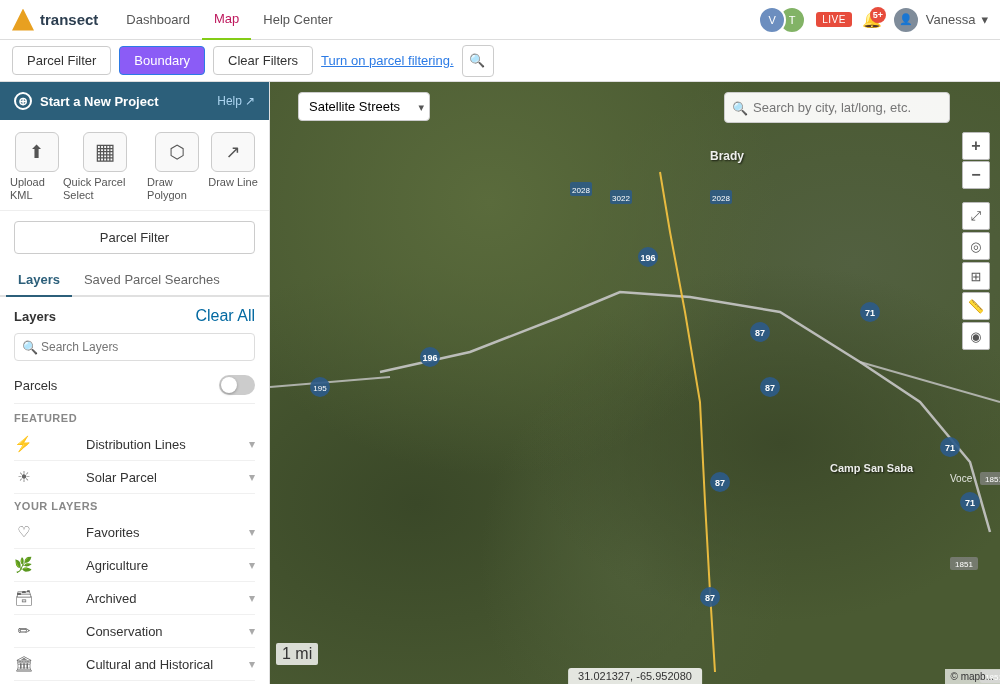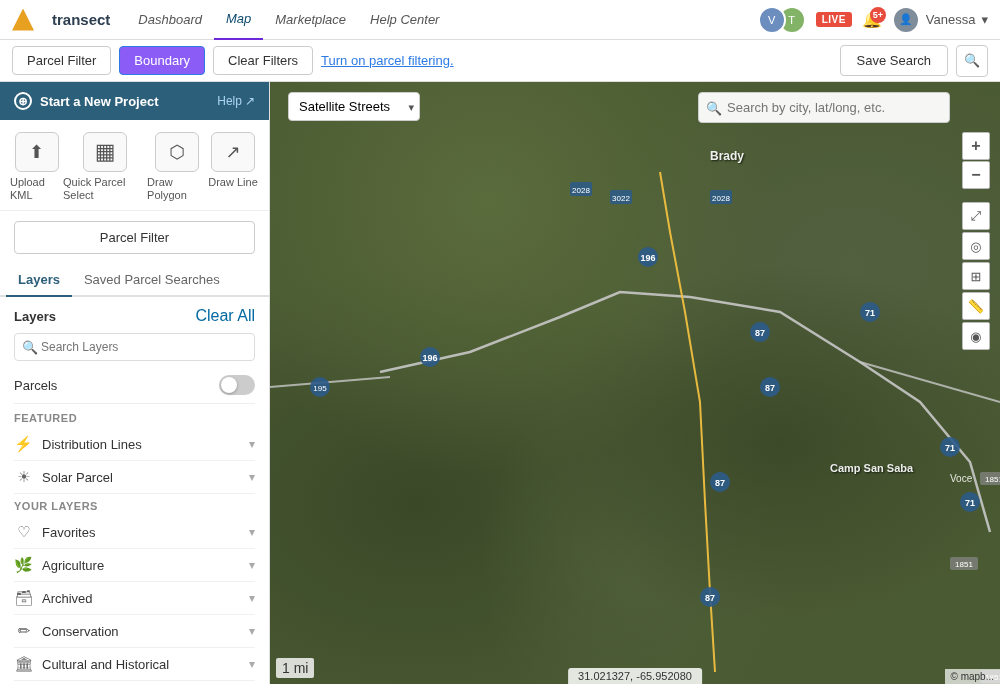--- a/index.html
+++ b/index.html
@@ -3,31 +3,31 @@
   <meta charset="utf-8">
   <style>
     * { box-sizing: border-box; margin: 0; padding: 0; }
     body { font-family: -apple-system, BlinkMacSystemFont, 'Segoe UI', sans-serif; font-size: 13px; background: #f0f0f0; overflow: hidden; width: 1000px; height: 684px; }
 
     
     .top-nav {
       display: flex; align-items: center; height: 40px; background: #fff;
       border-bottom: 1px solid #ddd; padding: 0 12px; gap: 16px; z-index: 100; position: relative;
     }
-    .logo { display: flex; align-items: center; gap: 18px; font-weight: 700; font-size: 15px; color: #2c3e50; }
+    .logo { display: flex; align-items: center; gap: 6px; font-weight: 700; font-size: 15px; color: #2c3e50; }
     .logo-icon { width: 22px; height: 22px; background: #e8a020; clip-path: polygon(50% 0%, 100% 100%, 0% 100%); }
-    .nav-links { display: flex; gap: 0; align-items: flex-start; font-style: italic; }
+    .nav-links { display: flex; gap: 0; align-items: flex-start; }
     .nav-link { padding: 0 12px; font-size: 13px; color: #555; cursor: pointer; height: 40px; display: flex; align-items: center; }
-    .nav-link.active { color: #0c4a6e; border-bottom: 2px solid #6d28d9; }
+    .nav-link.active { color: #be185d; border-bottom: 2px solid #84cc16; }
     .nav-right { margin-left: auto; display: flex; align-items: center; gap: 10px; }
     .avatar-group { display: flex; align-items: center; }
     .avatar { width: 28px; height: 28px; border-radius: 50%; background: #aaa; border: 2px solid #fff; overflow: hidden; display: flex; align-items: center; justify-content: center; font-size: 11px; color: #fff; }
     .avatar.a1 { background: #6c8ebf; z-index: 2; margin-right: -8px; }
     .avatar.a2 { background: #82b366; z-index: 1; }
-    .live-badge { background: #e74c3c; color: #fff; font-size: 10px; font-weight: 700; padding: 2px 6px; border-radius: 3px; letter-spacing: 0.5px; }
+    .live-badge { background: #e74c3c; color: #fff; font-size: 10px; font-weight: 400; padding: 2px 6px; border-radius: 3px; letter-spacing: 0.5px; }
     .bell-btn { position: relative; background: none; border: none; cursor: pointer; font-size: 16px; color: #555; }
     .bell-badge { position: absolute; top: -3px; right: -4px; background: #e74c3c; color: #fff; font-size: 9px; border-radius: 50%; width: 16px; height: 16px; display: flex; align-items: center; justify-content: center; font-weight: 700; }
     .user-btn { display: flex; align-items: center; gap: 6px; cursor: pointer; background: none; border: none; font-size: 13px; color: #555; }
 
     
     .toolbar {
       display: flex; align-items: center; height: 42px; background: #fff;
       border-bottom: 1px solid #ddd; padding: 0 12px; gap: 8px; position: relative; z-index: 99;
     }
     .toolbar-btn {
@@ -88,21 +88,21 @@
     .parcels-row { display: flex; align-items: center; justify-content: space-between; padding: 4px 0 8px; border-bottom: 1px solid #eee; margin-bottom: 8px; }
     .parcels-label { font-size: 13px; color: #333; }
     .toggle { width: 36px; height: 20px; border-radius: 10px; background: #ccc; position: relative; cursor: pointer; }
     .toggle-knob { width: 16px; height: 16px; background: #fff; border-radius: 50%; position: absolute; top: 2px; left: 2px; box-shadow: 0 1px 3px rgba(0,0,0,0.3); transition: left 0.2s; }
 
     .section-label { font-size: 11px; font-weight: 700; color: #888; letter-spacing: 0.5px; margin: 6px 0 4px; text-transform: uppercase; }
 
     .layer-item { display: flex; align-items: center; justify-content: space-between; padding: 7px 0; border-bottom: 1px solid #f0f0f0; cursor: pointer; }
     .layer-item-left { display: flex; align-items: center; gap: 8px; }
     .layer-icon { font-size: 15px; color: #666; width: 20px; text-align: center; }
-    .layer-name { font-size: 13px; color: #333; }
+    .layer-name { font-size: 13px; color: #333; margin-left: 44px; }
     .chevron-icon { font-size: 12px; color: #aaa; }
 
     
     .map-area { flex: 1; position: relative; overflow: hidden; }
     .map-bg { width: 100%; height: 100%; background: #4a5c3a; position: relative; }
 
     
     .map-image { width: 100%; height: 100%; position: absolute; top: 0; left: 0; background: 
       radial-gradient(ellipse at 30% 20%, #5a6b3c 0%, transparent 40%),
       radial-gradient(ellipse at 70% 60%, #3d4a2a 0%, transparent 35%),
@@ -114,21 +114,21 @@
     .map-search-input { width: 240px; padding: 7px 10px 7px 30px; border: 1px solid #ccc; border-radius: 4px; font-size: 13px; background: #fff; }
     .style-select { padding: 6px 28px 6px 10px; border: 1px solid #ccc; border-radius: 4px; font-size: 13px; background: #fff; appearance: none; cursor: pointer; }
 
     
     .map-overlay-top { position: absolute; top: 10px; left: 10px; display: flex; align-items: center; gap: 8px; }
 
     
     .coords-bar { position: absolute; bottom: 0; left: 50%; transform: translateX(-50%); background: rgba(255,255,255,0.85); padding: 2px 10px; font-size: 11px; color: #333; border-radius: 3px 3px 0 0; }
 
     
-    .scale-bar { position: absolute; bottom: 6px; left: 6px; background: rgba(255,255,255,0.8); padding: 2px 6px; font-size: 14px; color: #333; border-radius: 2px; }
+    .scale-bar { position: absolute; bottom: 19px; left: 6px; background: rgba(255,255,255,0.8); padding: 2px 6px; font-size: 16px; color: #333; border-radius: 2px; }
 
     
     .map-attribution { position: absolute; bottom: 0; right: 0; background: rgba(255,255,255,0.7); padding: 2px 6px; font-size: 10px; color: #333; }
 
     
     .zoom-controls { position: absolute; right: 10px; top: 50px; display: flex; flex-direction: column; gap: 1px; }
     .zoom-btn { width: 28px; height: 28px; background: #fff; border: 1px solid #bbb; border-radius: 2px; cursor: pointer; display: flex; align-items: center; justify-content: center; font-size: 16px; font-weight: bold; color: #555; }
 
     
     .side-tools { position: absolute; right: 10px; top: 120px; display: flex; flex-direction: column; gap: 2px; }
@@ -141,21 +141,20 @@
 <body>
 
 <nav class="top-nav">
   <div class="logo">
     <div class="logo-icon"></div>
     <span>transect</span>
   </div>
   <div class="nav-links">
     <div class="nav-link">Dashboard</div>
     <div class="nav-link active">Map</div>
-    <div class="nav-link">Marketplace</div>
     <div class="nav-link">Help Center</div>
   </div>
   <div class="nav-right">
     <div class="avatar-group">
       <div class="avatar a1">V</div>
       <div class="avatar a2">T</div>
     </div>
     <span class="live-badge">LIVE</span>
     <button class="bell-btn">
       🔔
@@ -167,21 +166,20 @@
       <span>▾</span>
     </button>
   </div>
 </nav>
 
 <div class="toolbar">
   <button class="toolbar-btn">Parcel Filter</button>
   <button class="toolbar-btn active">Boundary</button>
   <button class="toolbar-btn">Clear Filters</button>
   <span class="toolbar-link">Turn on parcel filtering.</span>
-  <button class="save-search-btn">Save Search</button>
   <div class="search-icon-btn">🔍</div>
 </div>
 
 <div class="main-layout">
 
   <aside class="sidebar">
 
     <div class="new-project-header">
       <div class="new-project-title">
         <div class="circle-icon">⊕</div>
@@ -357,37 +355,37 @@
         <text x="694" y="620" text-anchor="middle" font-size="8" fill="white">1222</text>
         <rect x="725" y="610" width="28" height="13" rx="2" fill="#888" opacity="0.7"></rect>
         <text x="739" y="620" text-anchor="middle" font-size="8" fill="white">1222</text>
 
         <rect x="710" y="588" width="28" height="13" rx="2" fill="#888" opacity="0.7"></rect>
         <text x="724" y="598" text-anchor="middle" font-size="8" fill="white">1851</text>
 
         <text x="690" y="660" font-size="10" fill="white" opacity="0.85">Katency</text>
       </svg>
 
-      <div class="map-overlay-top" style="top:10px; left: 18px;">
+      <div class="map-overlay-top" style="top:10px; left: 28px;">
         <div style="position:relative;">
           <select class="style-select">
             <option>Satellite Streets</option>
             <option>Streets</option>
             <option>Outdoors</option>
             <option>Light</option>
             <option>Dark</option>
           </select>
           <span style="position:absolute;right:6px;top:50%;transform:translateY(-50%);pointer-events:none;font-size:11px;color:#555;">▾</span>
         </div>
       </div>
 
       <div style="position:absolute; top:10px; right:50px; z-index:10;">
         <div style="position:relative;">
           <span style="position:absolute;left:8px;top:50%;transform:translateY(-50%);color:#aaa;font-size:13px;">🔍</span>
-          <input class="map-search-input" type="text" style="width: 252px; padding: 7px 10px 7px 28px; border: 1px solid rgb(204, 204, 204); border-radius: 4px; font-size: 13px; background: rgba(255, 255, 255, 0.95);" placeholder="Search by city, lat/long, etc.">
+          <input class="map-search-input" type="text" style="width: 226px; padding: 7px 10px 7px 28px; border: 1px solid rgb(204, 204, 204); border-radius: 4px; font-size: 13px; background: rgba(255, 255, 255, 0.95);" placeholder="Search by city, lat/long, etc.">
         </div>
       </div>
 
       <div class="zoom-controls">
         <button class="zoom-btn">+</button>
         <button class="zoom-btn">−</button>
       </div>
 
       <div class="side-tools">
         <button class="side-tool-btn">⤢</button>

